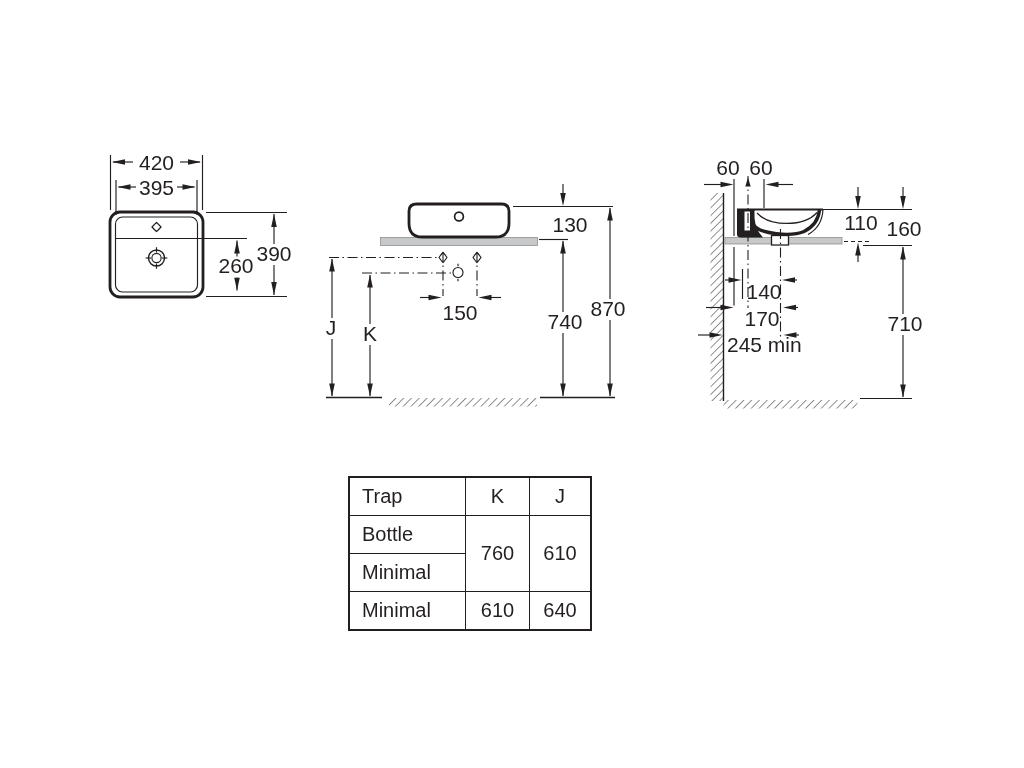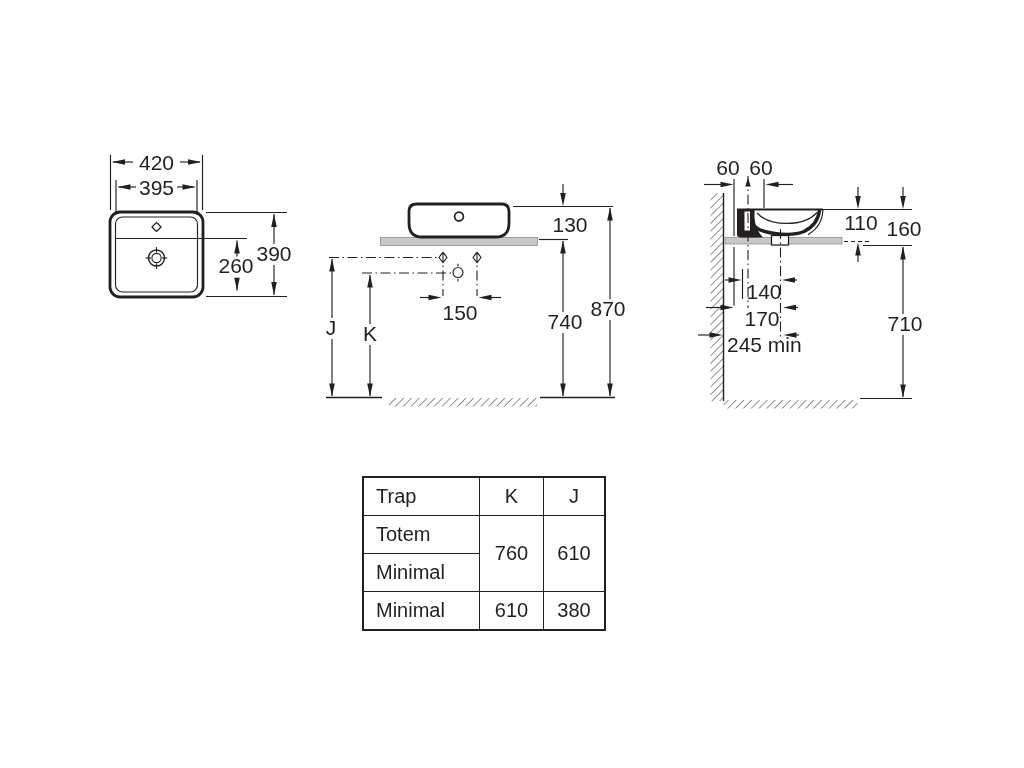--- a/index.html
+++ b/index.html
@@ -10,21 +10,21 @@
   .ln-med{stroke:#231f20;stroke-width:1.4;fill:none;}
   .ln-thick{stroke:#231f20;stroke-width:2.8;fill:#ffffff;}
   .dashdot{stroke:#231f20;stroke-width:1.1;fill:none;stroke-dasharray:10 3.5 1.5 3.5;}
   .dashed{stroke:#231f20;stroke-width:1.1;fill:none;stroke-dasharray:4 3;}
   .ah{fill:#231f20;stroke:none;}
   .dim{font-family:"Liberation Sans", sans-serif;font-size:21px;fill:#231f20;text-anchor:middle;}
   .dim.start{text-anchor:start;}
   .bg{fill:#ffffff;stroke:none;}
   .counter{fill:#c7c8ca;stroke:#8e8f90;stroke-width:0.8;}
   
-  #trap-table{position:absolute;left:362px;top:476px;border-collapse:collapse;
+  #trap-table{position:absolute;left:348px;top:476px;border-collapse:collapse;
               font-size:20px;color:#231f20;padding-left:20px;}
   #trap-table td{border:1.6px solid #231f20;height:37px;padding:0;background:#fff;}
   #trap-table{border:2px solid #231f20;}
   .c-name{width:103px;text-align:left;padding-left:12px !important;}
   .c-val{width:63px;text-align:center;}
   .c-val2{width:60px;text-align:center;}
 </style>
 </head>
 <body>
 
@@ -262,28 +262,28 @@
 </svg>
 
 <table id="trap-table">
   <tbody>
     <tr>
       <td class="c-name">Trap</td>
       <td class="c-val">K</td>
       <td class="c-val2">J</td>
     </tr>
     <tr>
-      <td class="c-name">Totem</td>
+      <td class="c-name">Bottle</td>
       <td class="c-val" rowspan="2">760</td>
       <td class="c-val2" rowspan="2">610</td>
     </tr>
     <tr>
       <td class="c-name">Minimal</td>
     </tr>
     <tr>
       <td class="c-name">Minimal</td>
       <td class="c-val">610</td>
-      <td class="c-val2">380</td>
+      <td class="c-val2">640</td>
     </tr>
   </tbody>
 </table>
 
 </div>
 
 </body></html>

